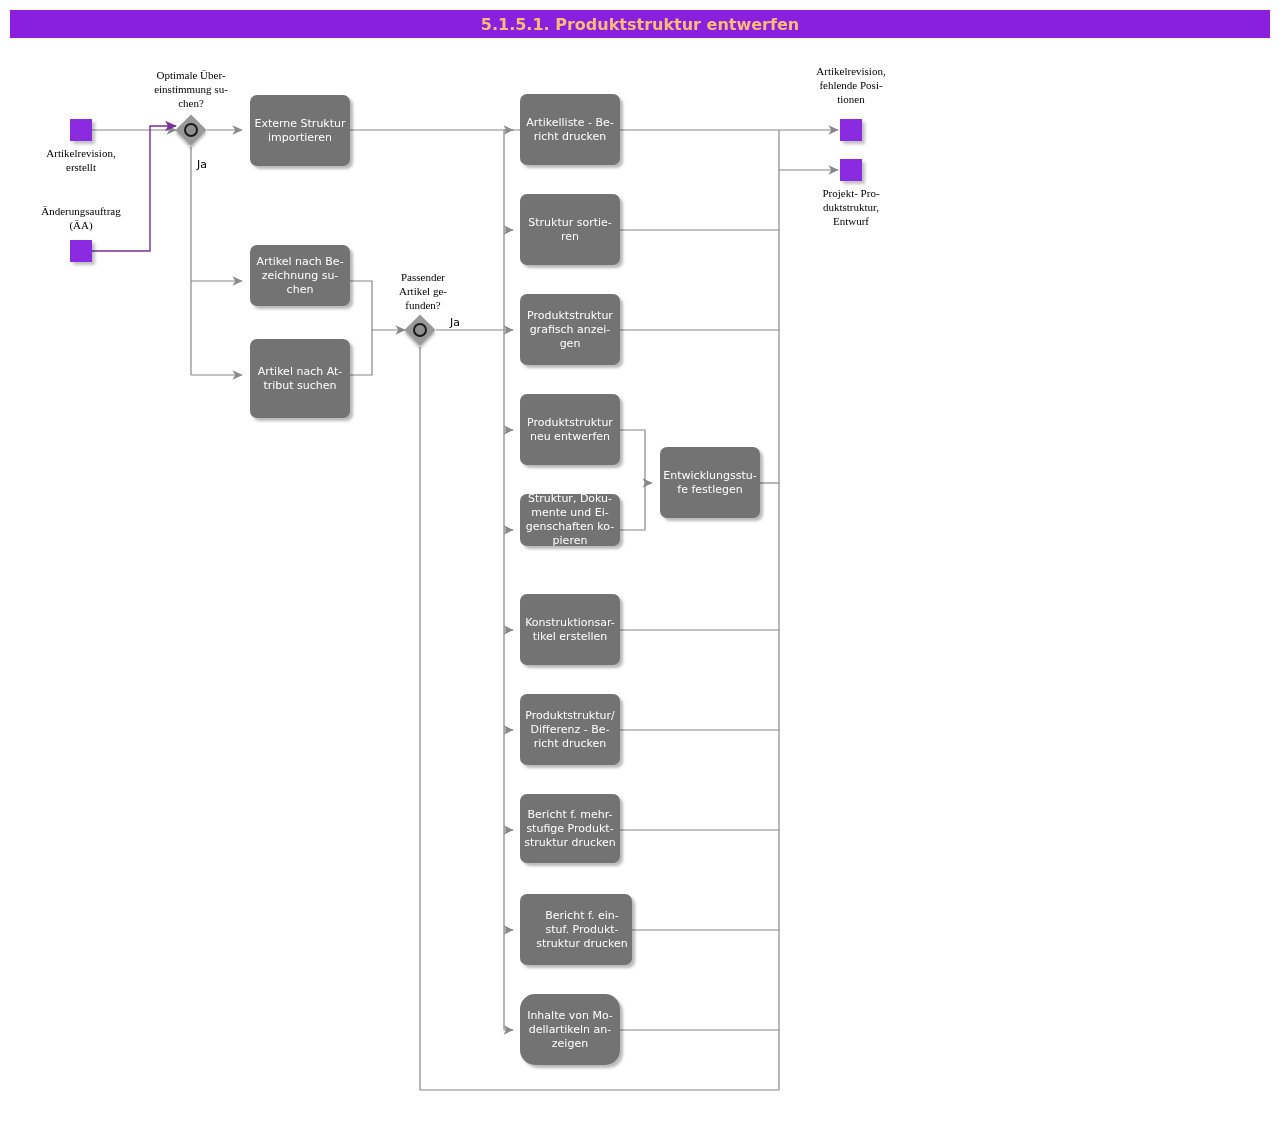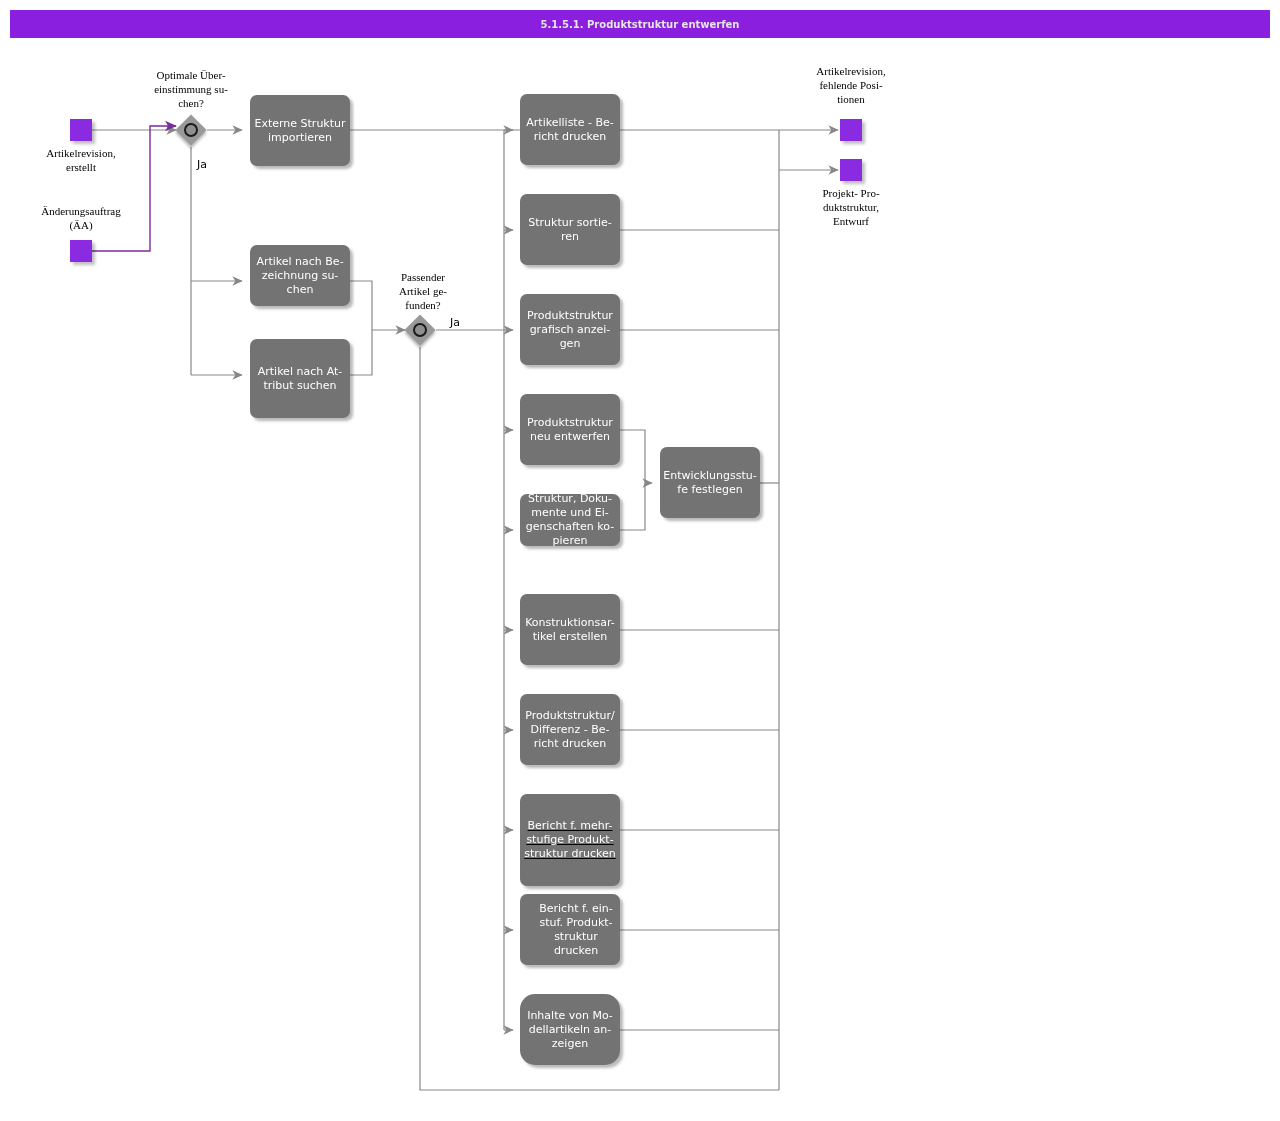--- a/index.html
+++ b/index.html
@@ -10,21 +10,21 @@
     position:relative;
     overflow:hidden;
   }
   #canvas{position:absolute;left:0;top:0;width:1280px;height:1121px;}
   .titlebar{
     position:absolute;left:10px;top:10px;width:1260px;height:28px;
     background:#8A1FE0;
     display:flex;align-items:center;justify-content:center;
   }
   .titlebar .ttl{
-    color:#e5e5e5;font-size:10px;font-weight:bold;
+    color:#fdba74;font-size:16px;font-weight:bold;
     font-family:"DejaVu Sans",sans-serif;
     letter-spacing:0px;
   }
   
   .act{
     position:absolute;
     background:#737373;
     border-radius:7px;
     box-shadow:3px 3px 3px rgba(0,0,0,0.28);
     display:flex;align-items:center;justify-content:center;
@@ -241,27 +241,27 @@
     <span class="lbl">Konstruktionsar-
 tikel erstellen</span>
   </div>
 
   <div class="act" style="left:520px;top:694px;width:100px;height:71px;">
     <span class="lbl">Produktstruktur/
 Differenz - Be-
 richt drucken</span>
   </div>
 
-  <div class="act" style="left:520px;top:794px;width:100px;height:92px;text-decoration:underline;">
+  <div class="act" style="left:520px;top:794px;width:100px;height:69px;">
     <span class="lbl">Bericht f. mehr-
 stufige Produkt-
 struktur drucken</span>
   </div>
 
-  <div class="act" style="left:520px;top:894px;width:100px;height:71px;padding-left:12px;">
+  <div class="act" style="left:520px;top:894px;width:112px;height:71px;padding-left:12px;">
     <span class="lbl">Bericht f. ein-
 stuf. Produkt-
 struktur drucken</span>
   </div>
 
   <div class="act" style="left:520px;top:994px;width:100px;height:71px;border-radius:15px;">
     <span class="lbl">Inhalte von Mo-
 dellartikeln an-
 zeigen</span>
   </div>

